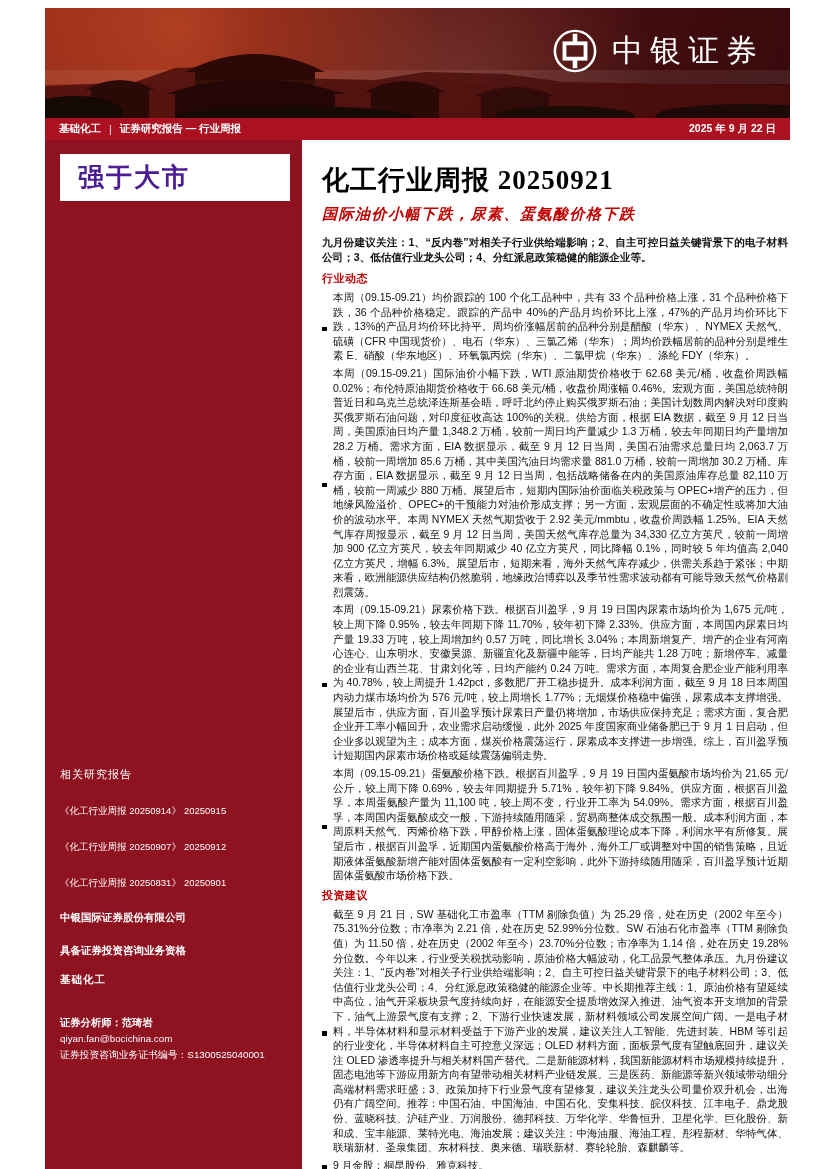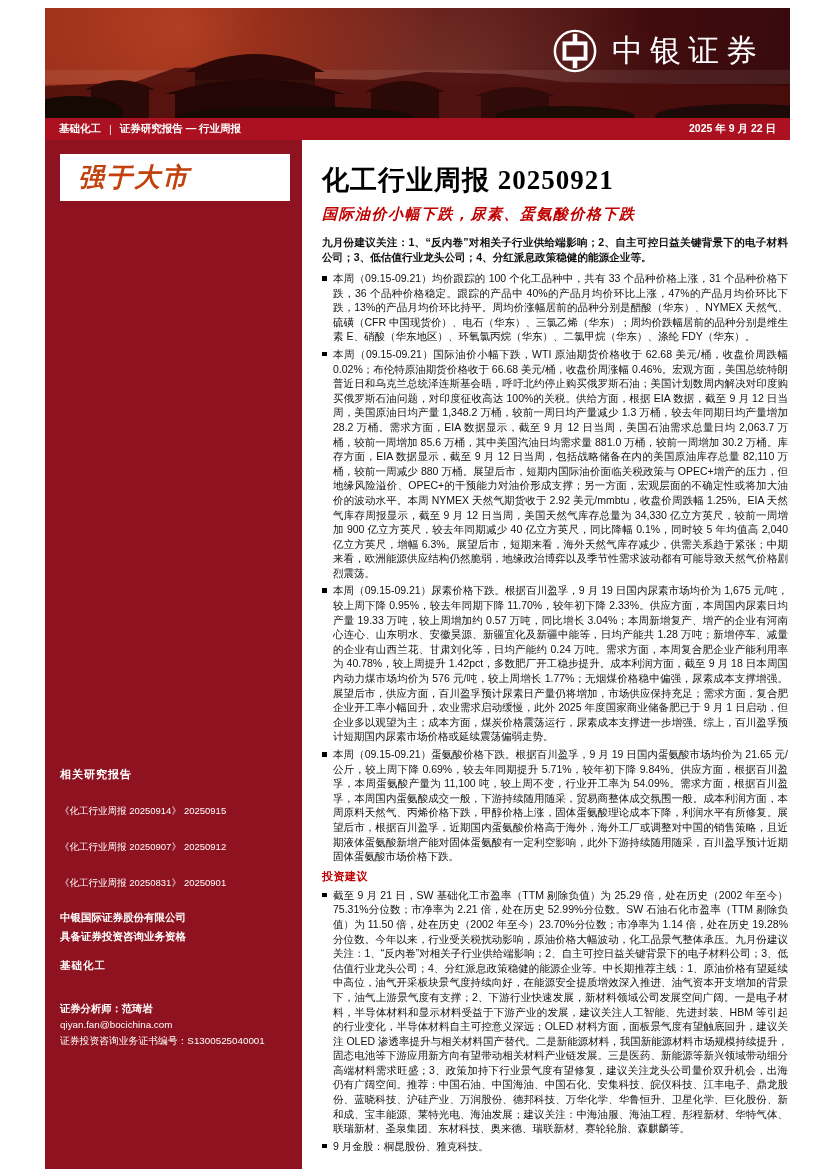--- a/index.html
+++ b/index.html
@@ -44,50 +44,50 @@
   
   .sidebar {
     width:257px; flex:0 0 257px; background:#8f1220; color:#fff;
     padding:0 10px 0 15px; position:relative;
   }
   .rating-box {
     background:#fff; margin:14px 2px 0 0; height:47px;
     display:flex; align-items:center; padding-left:18px;
   }
   .rating-box .rating-text {
-    color:#c2410c; font-family:"Liberation Serif","DejaVu Serif",serif;
-    font-weight:bold; font-size:26px; letter-spacing:2px;font-style:italic;
+    color:#4c1d95; font-family:"Liberation Serif","DejaVu Serif",serif;
+    font-weight:bold; font-size:26px; letter-spacing:2px;
   }
   .related { margin-top:566px; }
-  .related-title { font-weight:bold; font-size:11px; letter-spacing:1px; }
+  .related-title { font-weight:normal; font-size:11px; letter-spacing:1px; }
   .rel-item { margin-top:23px; font-size:9.5px; white-space:nowrap; }
   .rel-item .rel-date { margin-left:3px; }
   .company { margin-top:21px; font-weight:bold; font-size:10.5px; }
-  .qualify { margin-top:5px; font-weight:bold; font-size:10.5px; }
+  .qualify { margin-top:19px; font-weight:bold; font-size:10.5px; }
   .industry { margin-top:15px; font-weight:bold; font-size:10.5px; letter-spacing:1px; }
   .analyst { margin-top:17px; font-size:9.8px; line-height:16px; }
   .analyst.second { margin-top:28px; }
   .a-name { font-weight:bold; font-size:10.3px; }
   .a-line { word-break:break-all; }
 
   
   .main { flex:1; padding:22px 2px 5px 20px; }
   .title {
     font-family:"Liberation Serif","DejaVu Serif",serif;
     font-size:27px; font-weight:bold; letter-spacing:1px; color:#000;
     margin-bottom:7px; white-space:nowrap;
   }
   .subtitle {
     color:#c00000; font-size:15px; font-weight:bold; font-style:italic;
     font-family:"Liberation Serif","DejaVu Serif",serif; letter-spacing:1.5px;
     margin-bottom:11px;
   }
   .intro { font-size:10.6px; font-weight:bold; line-height:15px; text-align:justify; margin-bottom:6px; }
   .sec-head { color:#c00000; font-size:11px; font-weight:bold; margin:5px 0 4px 0; letter-spacing:.5px; }
-  .bullet { display:flex; margin-bottom:3px; }
+  .bullet { display:flex; margin-bottom:3px;align-items:center; }
   .bq { flex:0 0 11px; padding-top:5px; }
   .bq i { display:block; width:4.5px; height:4.5px; background:#000; }
   .bullet p { flex:1; font-size:10.5px; line-height:14.6px; text-align:justify; }
 </style>
 </head>
 <body>
 
 <div class="page">
 
   <div class="banner">
@@ -159,20 +159,21 @@
         <div class="a-line">证券投资咨询业务证书编号：S1300525040001</div>
       </div>
     </aside>
 
     <main class="main">
       <h1 class="title">化工行业周报 20250921</h1>
       <h2 class="subtitle">国际油价小幅下跌，尿素、蛋氨酸价格下跌</h2>
       <p class="intro">九月份建议关注：1、“反内卷”对相关子行业供给端影响；2、自主可控日益关键背景下的电子材料公司；3、低估值行业龙头公司；4、分红派息政策稳健的能源企业等。</p>
 
       <section>
+        <h3 class="sec-head">行业动态</h3>
         <div class="bullet">
           <span class="bq">
               <i></i>
             </span>
           <p>本周（09.15-09.21）均价跟踪的 100 个化工品种中，共有 33 个品种价格上涨，31 个品种价格下跌，36 个品种价格稳定。跟踪的产品中 40%的产品月均价环比上涨，47%的产品月均价环比下跌，13%的产品月均价环比持平。周均价涨幅居前的品种分别是醋酸（华东）、NYMEX 天然气、硫磺（CFR 中国现货价）、电石（华东）、三氯乙烯（华东）；周均价跌幅居前的品种分别是维生素 E、硝酸（华东地区）、环氧氯丙烷（华东）、二氯甲烷（华东）、涤纶 FDY（华东）。</p>
         </div>
         <div class="bullet">
           <span class="bq">
               <i></i>
             </span>

